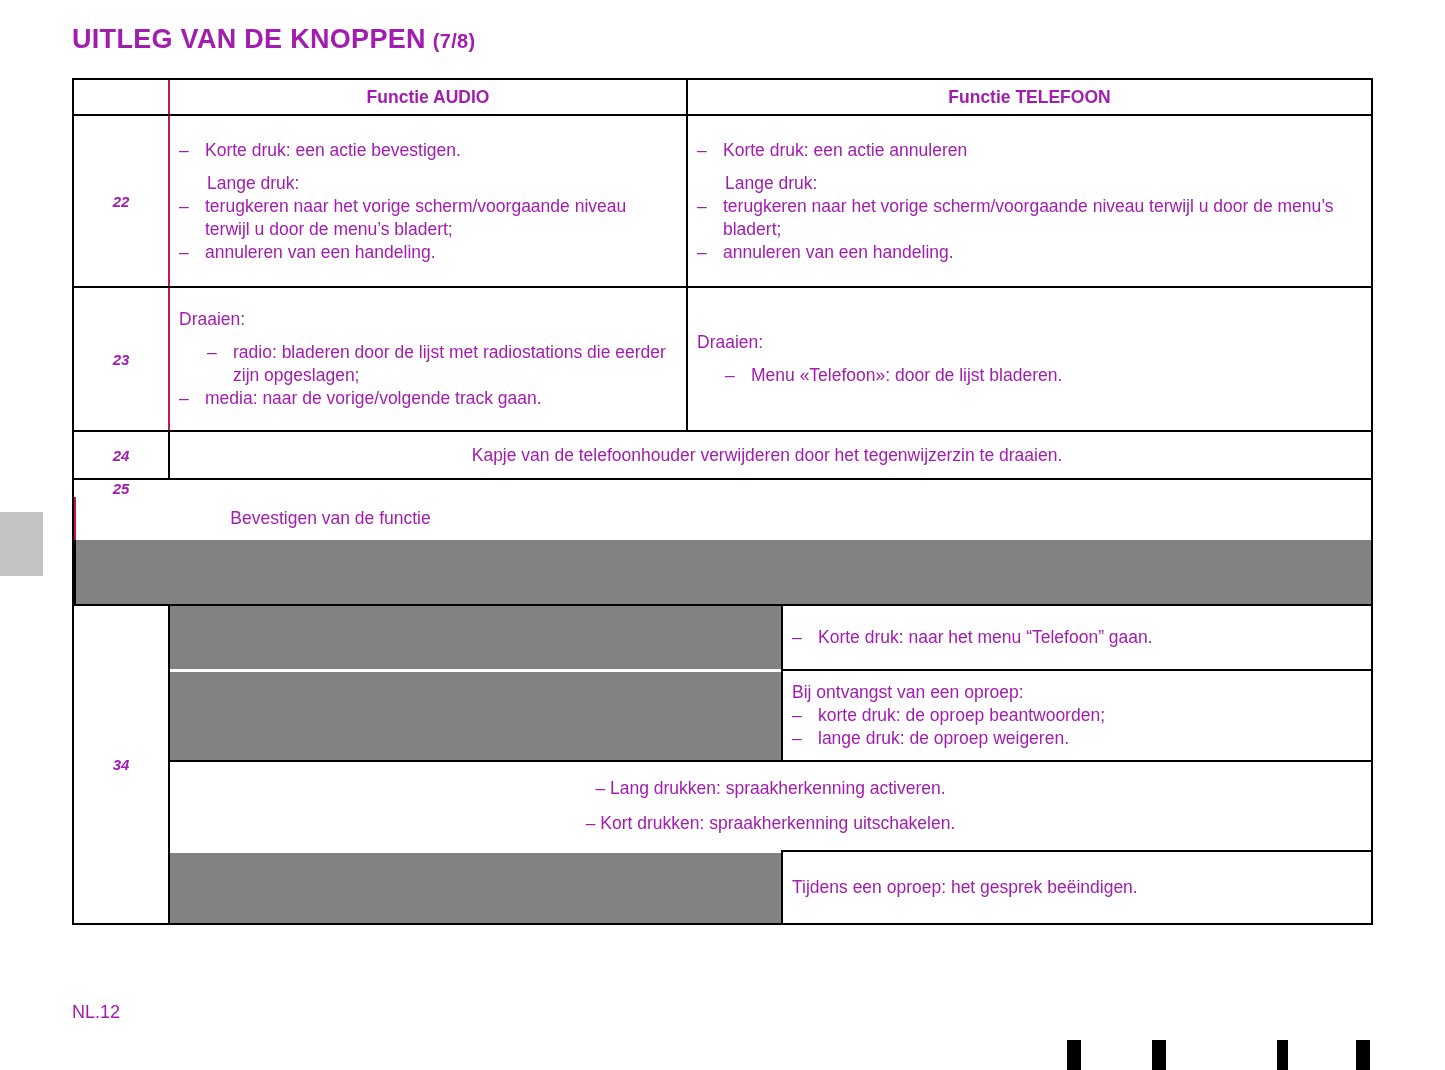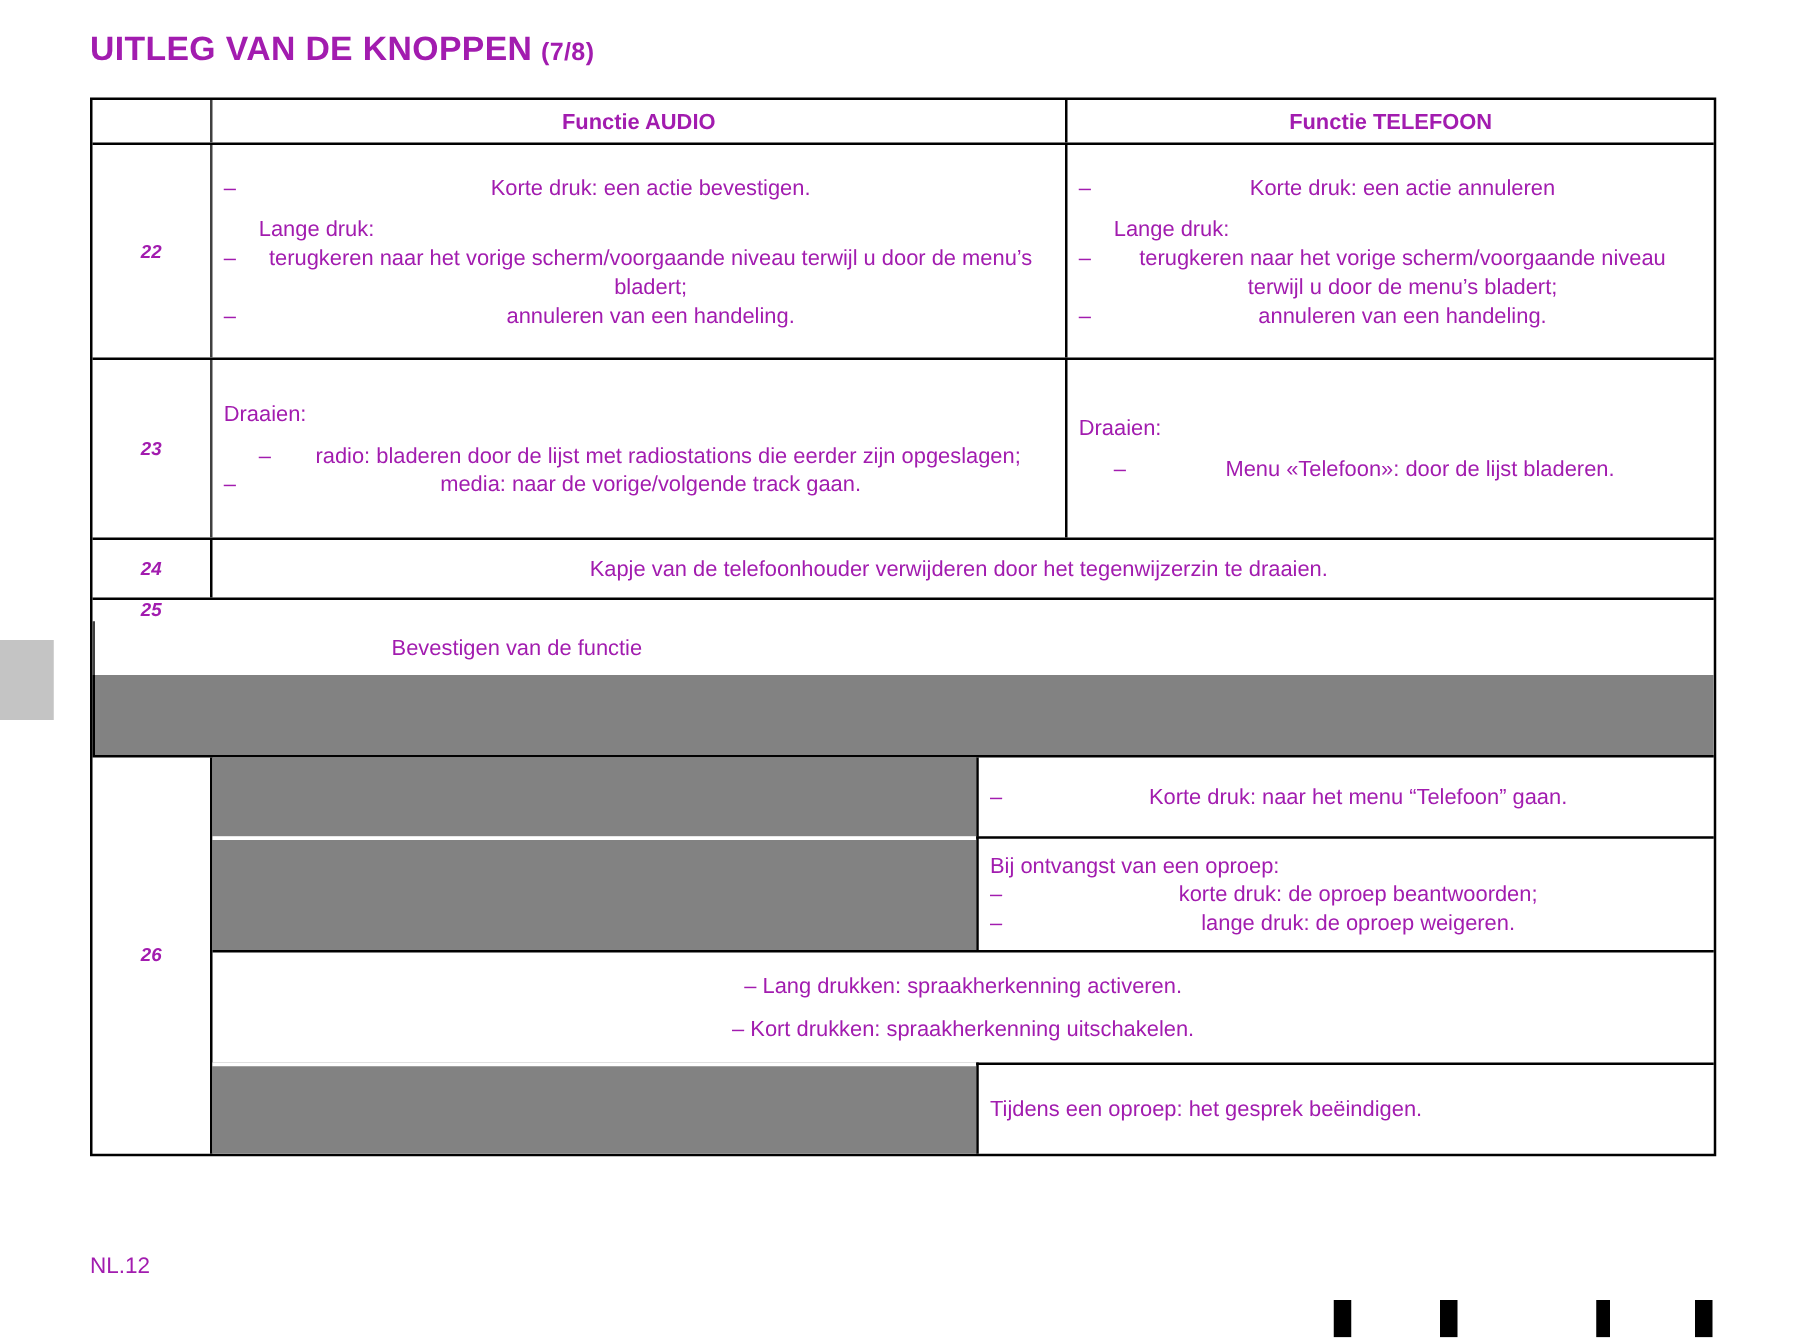--- a/index.html
+++ b/index.html
@@ -12,34 +12,34 @@
   .title-suffix { font-size:20px; margin-left:7px; }
 
   .tbl { position:absolute; left:72px; top:78px; width:1301px; border:2px solid #000; background:#fff; }
   .tr { display:flex; align-items:stretch; }
   .tr + .tr { border-top:2px solid #000; }
 
   .c { display:flex; flex-direction:column; justify-content:center;
        padding:10px 16px 10px 9px; font-size:17.5px; line-height:23px; }
   .c-num { width:94px; flex:none; display:flex; align-items:center; justify-content:center;
            font-weight:bold; font-style:italic; font-size:15px; }
-  .c-audio { width:684px; flex:none; border-left:2px solid #404040; }
+  .c-audio { width:518px; flex:none; border-left:2px solid #be185d; }
   .c-tel { flex:1; border-left:2px solid #000; }
   .c-merged { flex:1; border-left:2px solid #000; align-items:center; text-align:center; }
   .head { font-weight:bold; align-items:center; justify-content:center; text-align:center; padding:5px; }
 
   .tr-head { min-height:34px; }
   .tr-22 { min-height:172px; }
   .tr-23 { min-height:144px; }
   .tr-24 { min-height:48px; }
   .tr-25 { min-height:126px;flex-direction:column; }
 
   .li { display:flex; }
   .dash { width:26px; flex:none; }
-  .li-text { flex:1;text-align:center; }
+  .li-text { flex:1; }
   .mt { margin-top:10px;margin-left:28px; }
   .center-text { text-align:center; align-items:center; }
 
   
   .r26-right { flex:1; border-left:2px solid #000; display:flex; flex-direction:column; }
   .r26-sub { display:flex; align-items:stretch; }
   .r26-audio { width:611px; flex:none; }
   .r26-tel { flex:1; border-left:2px solid #000; display:flex; flex-direction:column; justify-content:center;
              padding:8px 16px 8px 9px; font-size:17.5px; line-height:23px; }
   .r26-sub + .r26-sub .r26-tel { border-top:2px solid #000; }
@@ -134,21 +134,21 @@
       <div class="c c-merged">Kapje van de telefoonhouder verwijderen door het tegenwijzerzin te draaien.</div>
     </div>
 
     <div class="tr tr-25">
       <div class="c-num">25</div>
       <div class="c c-audio center-text">Bevestigen van de functie</div>
       <div class="c c-tel" style="background-color: rgb(130, 130, 130);"></div>
     </div>
 
     <div class="tr">
-      <div class="c-num">26</div>
+      <div class="c-num">34</div>
       <div class="r26-right">
 
         <div class="r26-sub sub1">
           <div class="r26-audio" style="background-color: rgb(130, 130, 130);"></div>
           <div class="r26-tel">
             <div class="li">
               <span class="dash">–</span>
               <span class="li-text">Korte druk: naar het menu “Telefoon” gaan.</span>
             </div>
           </div>

